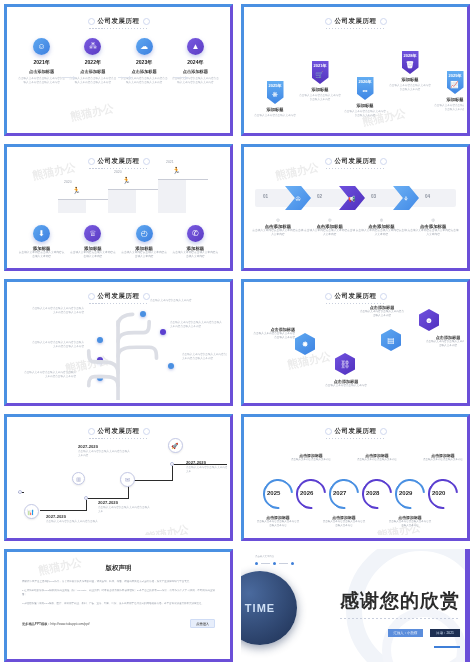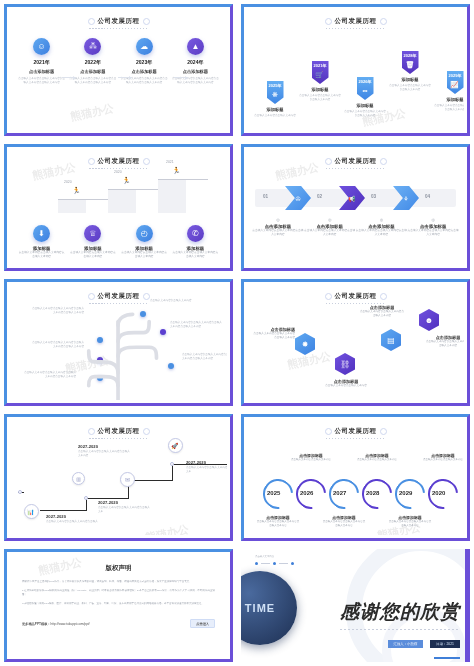--- a/index.html
+++ b/index.html
@@ -166,21 +166,21 @@
     box-shadow:0 3px 10px rgba(20,40,80,.45);
   }
   .s10logo { color:#cfe0f5; font-size:11px; font-weight:bold; line-height:.95; text-align:center; letter-spacing:1px;}
   .s10rings { position:absolute; right:-26px; top:-14px; width:150px; height:150px; border-radius:50%;
               border:16px solid #f1f4f9;}
   .s10rings2{ position:absolute; right:4px; bottom:-30px; width:84px; height:84px; border-radius:50%;
               border:9px solid #f3f5fa;}
   .s10right { position:absolute; right:10px; top:30px; text-align:right; z-index:4;}
   .tl { font-size:15px; font-weight:bold; letter-spacing:.5px;}
   .tl .a{ color:#3f7fd8; } .tl .b{ color:#9ea6b3; }
-  .thx { font-size:19px; font-weight:bold; color:#2b2b2b; margin-top:20px; letter-spacing:1px;font-style:italic;}
+  .thx { font-size:19px; font-weight:bold; color:#2b2b2b; margin-top:9px; letter-spacing:1px;}
   .thxrule { height:1px; margin-top:4px;
     background:repeating-linear-gradient(to right,#c9cfdd 0 2px,transparent 2px 4px);}
   .badges { display:flex; gap:7px; justify-content:flex-end; margin-top:10px;}
   .bg1 { background:#5b8ddb; color:#fff; font-size:3.4px; padding:2px 6px; }
   .bg2 { background:#1d2f52; color:#cfe0f5; font-size:3.4px; padding:2px 6px; }
   .s10dash { width:26px; height:1.5px; background:#3f7fd8; margin-left:auto; margin-top:9px;}
   .s10tl { position:absolute; left:14px; top:6px; z-index:4; }
   .s10tl .mini { font-size:2.4px; color:#aab0bb; line-height:1.5;}
   .s10dots { display:flex; align-items:center; gap:3px; margin-top:3px;}
   .s10dots i { width:3px; height:3px; border-radius:50%; background:#3f7fd8; display:block;}

